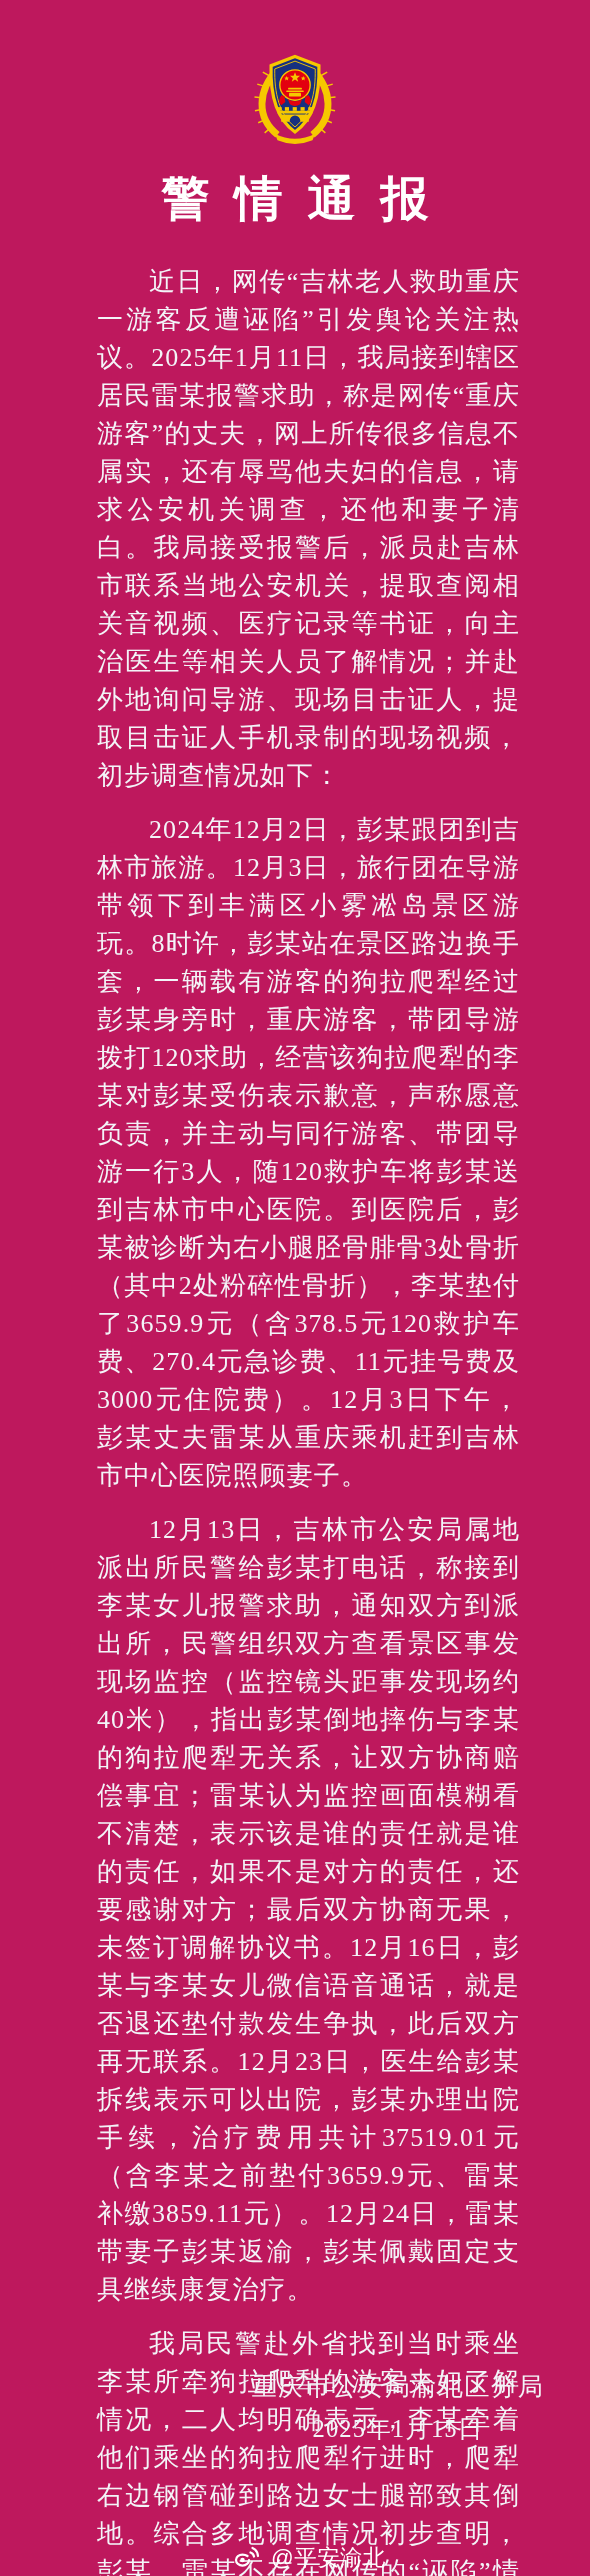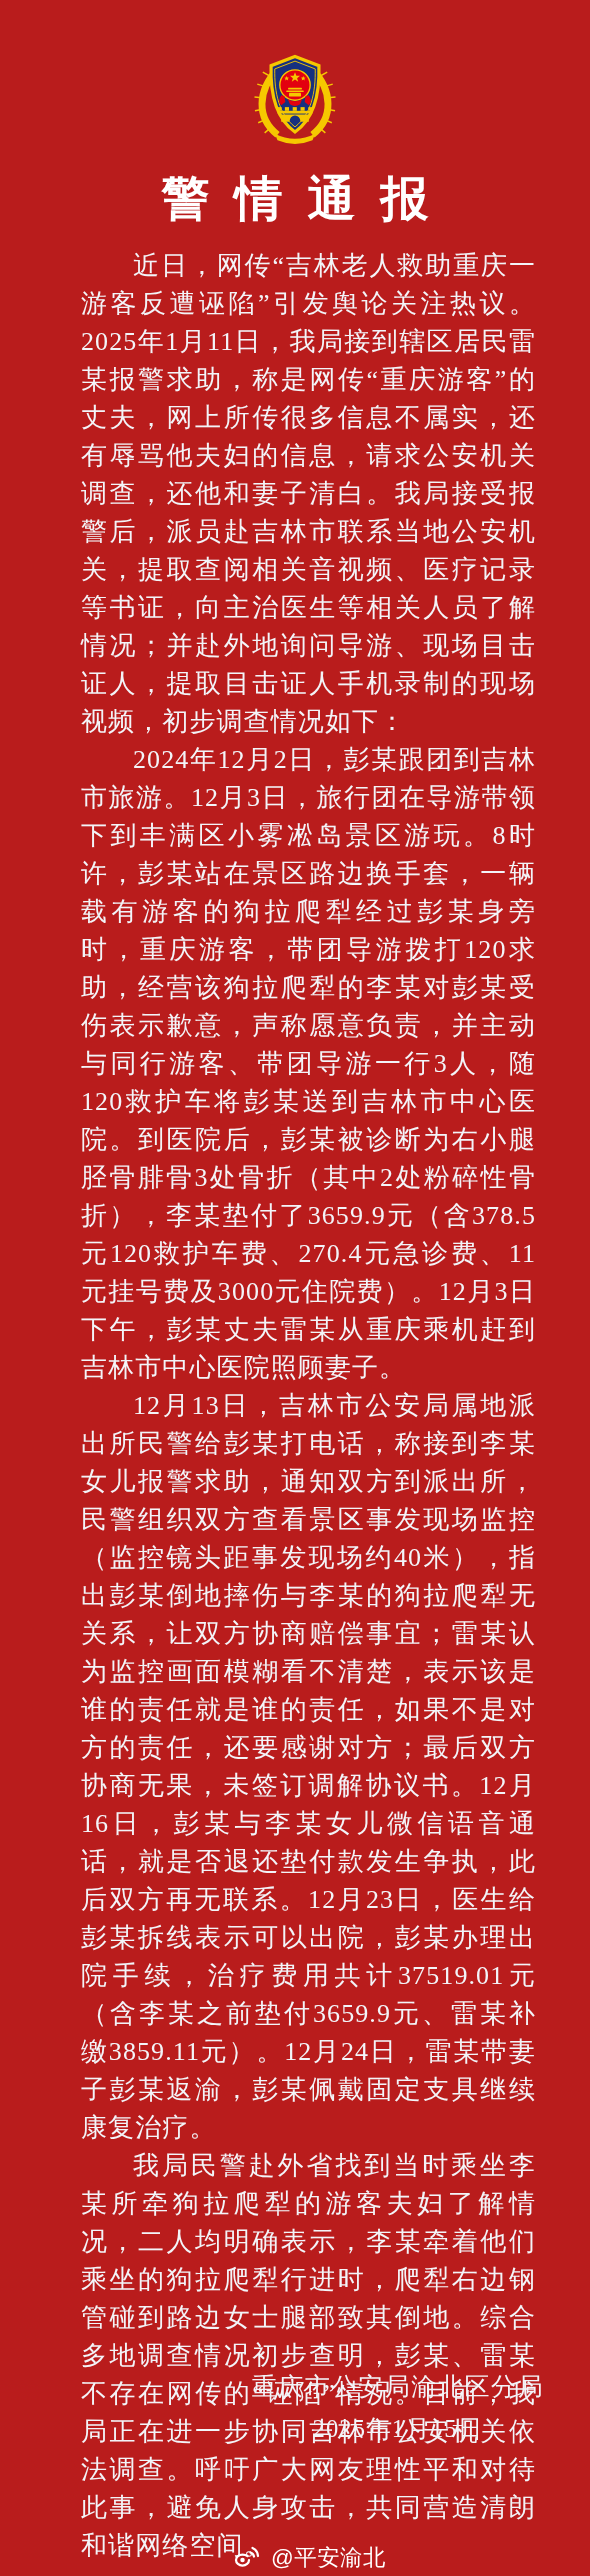--- a/index.html
+++ b/index.html
@@ -42,21 +42,21 @@
     top: 247px;
     left: 81px;
     width: 455px;
     color: #f3f4f8;
     font-size: 26px;
     line-height: 38px;
     letter-spacing: 1.1px;
     text-align: justify;
   }
   .body-text p {
-    margin: 0;
+    margin: 16px;
     text-indent: 2em;
   }
   .sign-block {
     position: absolute;
     top: 2371px;
     left: 212px;
     width: 372px;
     text-align: center;
     color: #f3f4f8;
   }
@@ -90,21 +90,21 @@
   }
   .weibo-svg {
     display: block;
     width: 26px;
     height: 23px;
   }
 </style>
 </head>
 <body>
 
-<div class="page" style="background: #b91c1c;">
+<div class="page" style="background: #be185d;">
 
   <div class="emblem">
     <svg viewBox="0 0 200 212" width="92" height="98" xmlns="http://www.w3.org/2000/svg" aria-hidden="true">
 
       <g stroke="#f6c800" fill="none">
         <path d="M62,46 C18,92 16,152 62,188" stroke-width="15"></path>
         <path d="M138,46 C182,92 184,152 138,188" stroke-width="15"></path>
       </g>
 
       <g stroke="#f6c800" stroke-width="3.2" fill="none">

